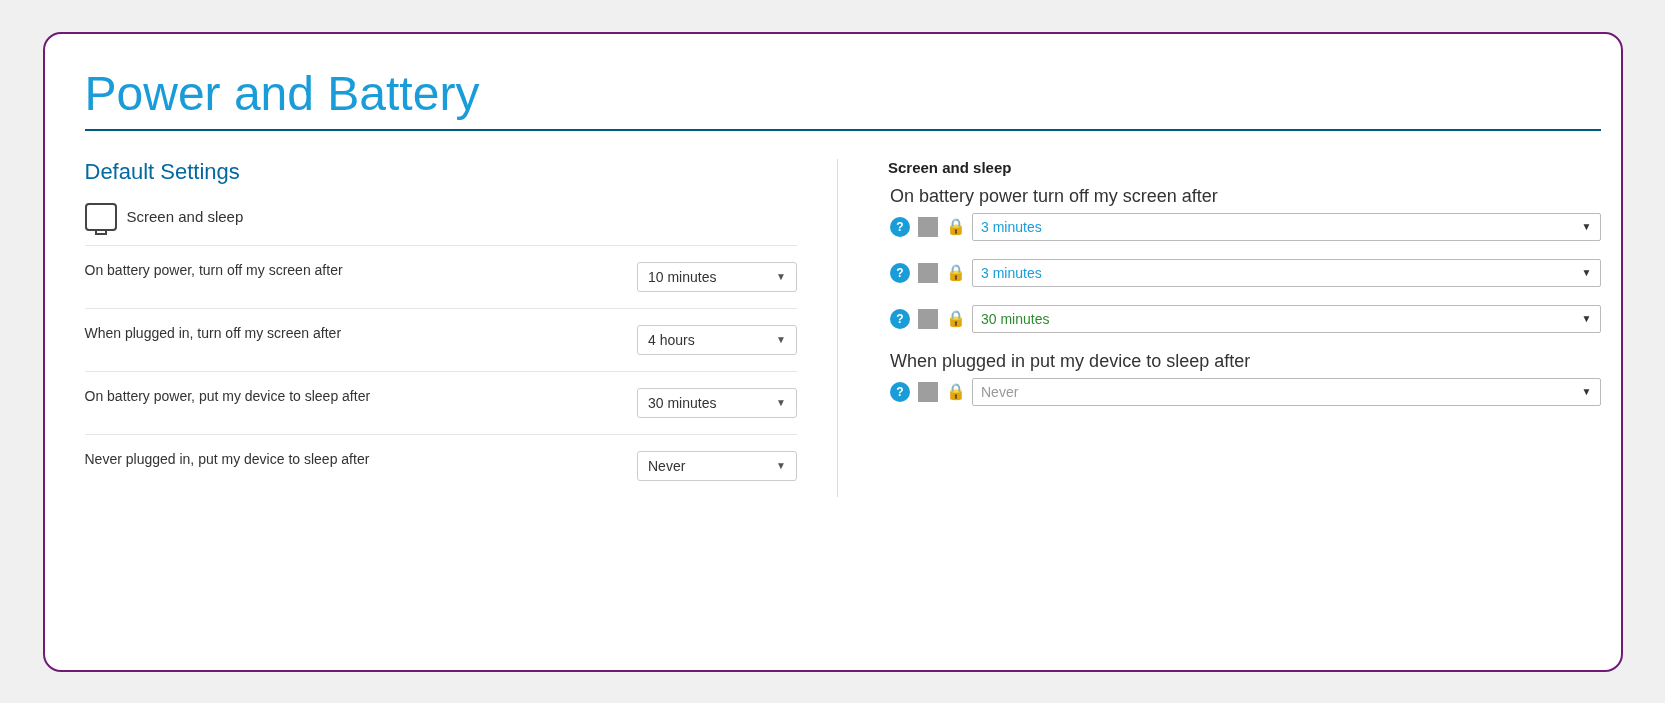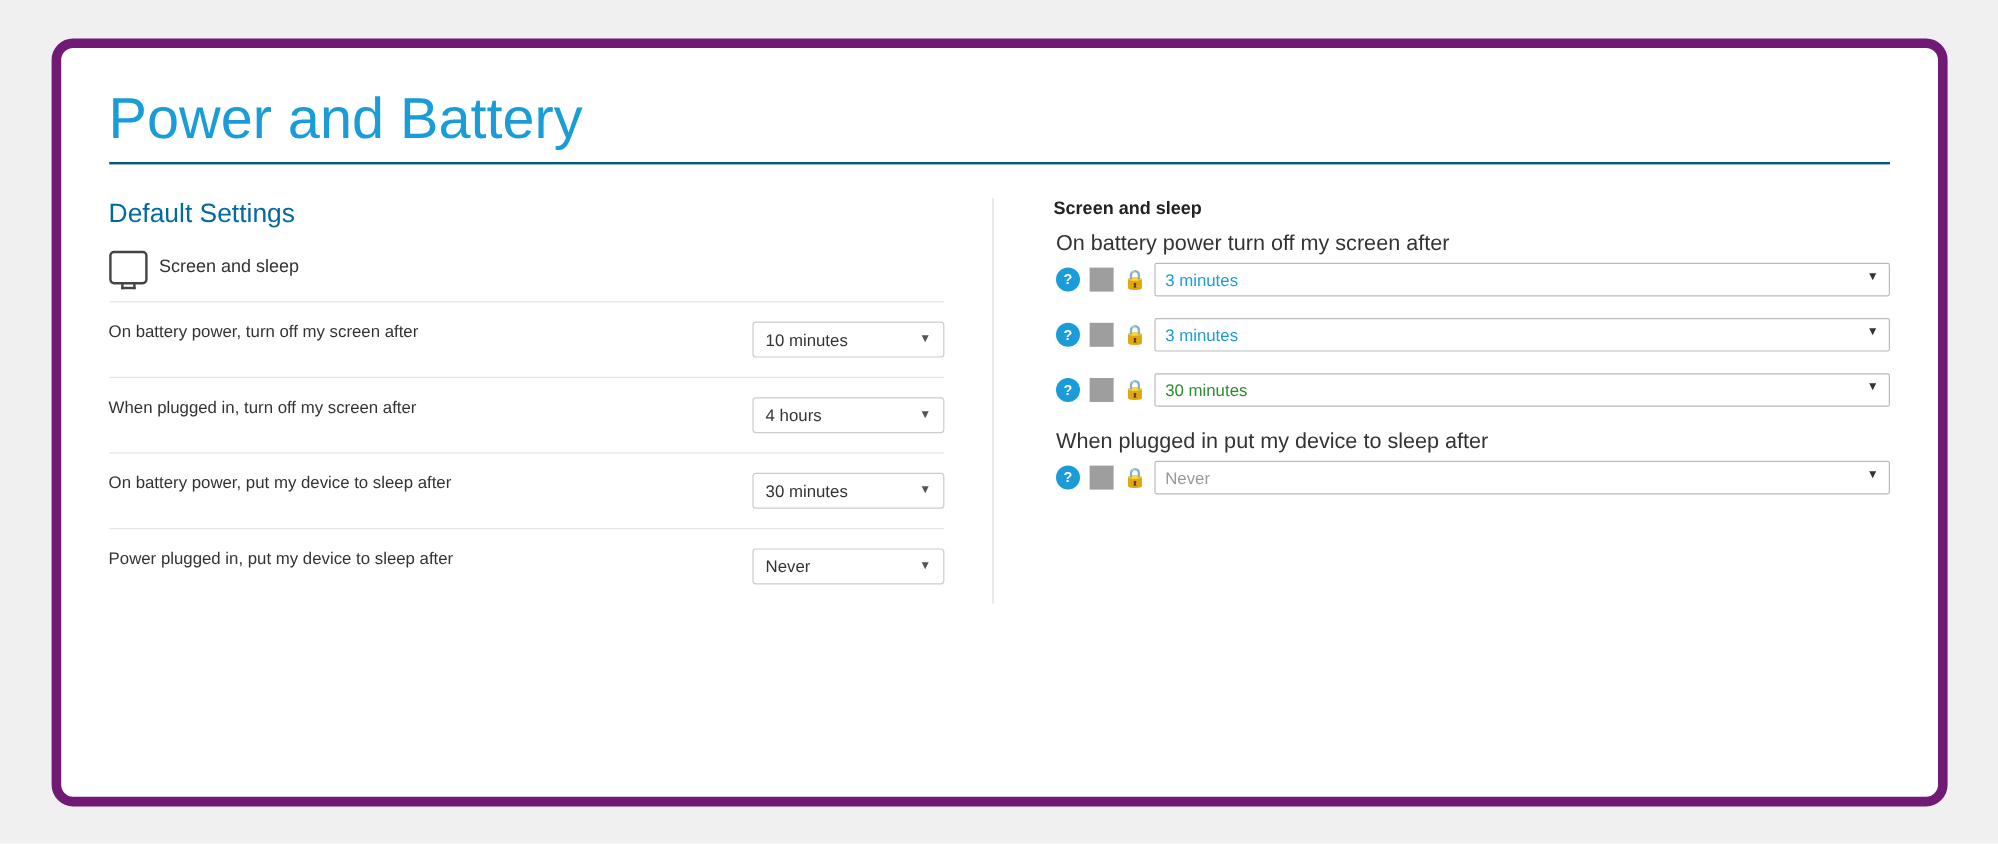--- a/index.html
+++ b/index.html
@@ -7,24 +7,24 @@
       background: #f0f0f0;
       display: flex;
       align-items: center;
       justify-content: center;
       min-height: 100vh;
       font-family: 'Segoe UI', Arial, sans-serif;
     }
     .card {
       background: #fff;
       border-radius: 18px;
-      border: 8px solid #701a75;
+      border: 2px solid #701a75;
       width: 1580px;
       min-height: 640px;
-      padding: 32px 40px 32px 40px;
+      padding: 32px 20px 32px 40px;
     }
     .page-title {
       font-size: 48px;
       color: #1a9cd8;
       font-weight: 300;
       border-bottom: 2px solid #005a7a;
       padding-bottom: 8px;
       margin-bottom: 28px;
     }
     .columns {
@@ -156,21 +156,21 @@
       background: #9e9e9e;
       display: inline-block;
       flex-shrink: 0;
     }
     .lock-icon {
       font-size: 16px;
     }
     .policy-dropdown {
       flex: 1;
       display: flex;
-      align-items: flex-start;
+      align-items: center;
       border: 1px solid #bbb;
       border-radius: 2px;
       padding: 5px 8px;
       background: #fff;
       font-size: 14px;
       cursor: pointer;
       justify-content: space-between;
       min-width: 0;
     }
     .policy-dropdown.blue-text {
@@ -222,21 +222,21 @@
 
       <div class="setting-row">
         <span class="setting-label">On battery power, put my device to sleep after</span>
         <div class="dropdown">
           <span>30 minutes</span>
           <span class="dropdown-arrow">▼</span>
         </div>
       </div>
 
       <div class="setting-row">
-        <span class="setting-label">Power plugged in, put my device to sleep after</span>
+        <span class="setting-label">Never plugged in, put my device to sleep after</span>
         <div class="dropdown">
           <span>Never</span>
           <span class="dropdown-arrow">▼</span>
         </div>
       </div>
     </div>
 
     <div class="right-col">
       <div class="right-section-label">Screen and sleep</div>
 

